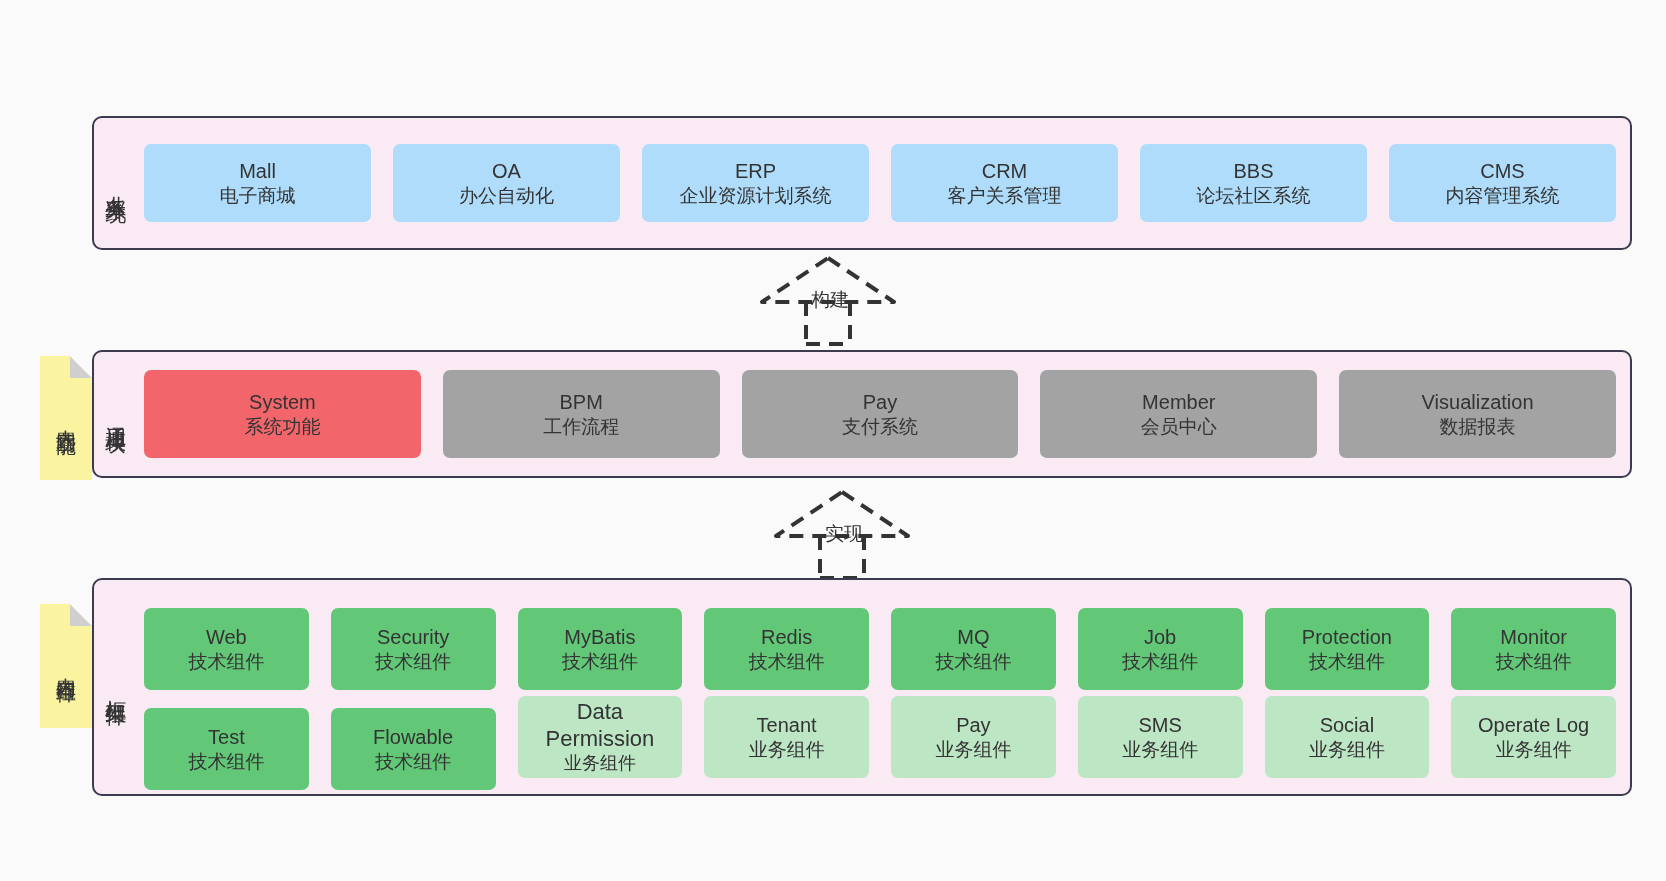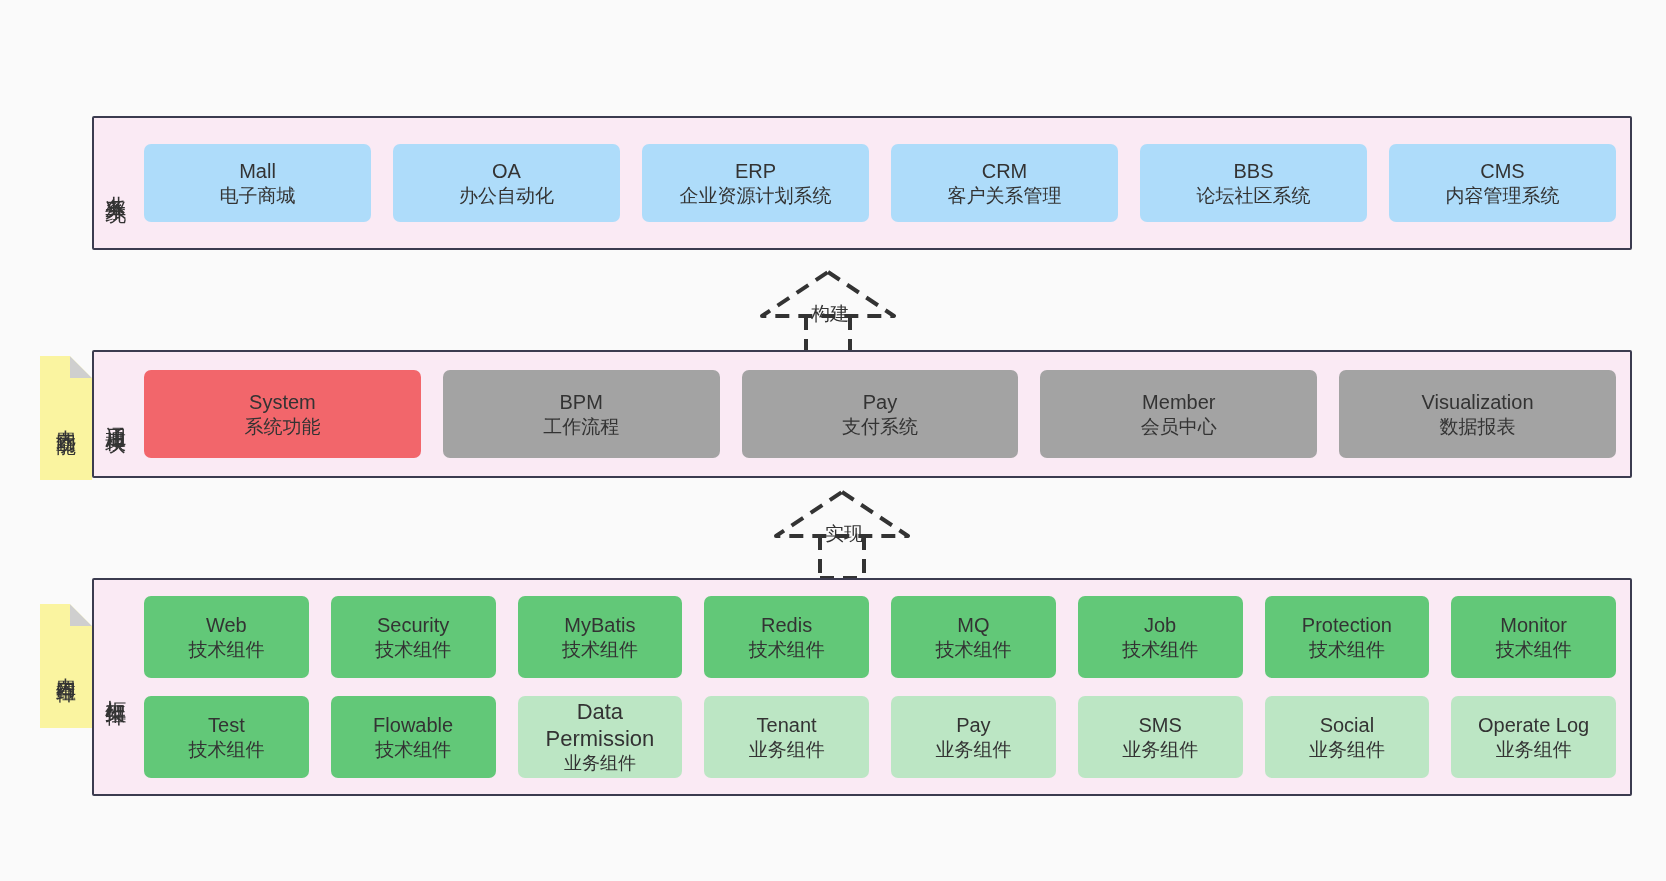--- a/index.html
+++ b/index.html
@@ -19,21 +19,21 @@
   .canvas {
     position: absolute;
     inset: 0;
   }
 
   
   .layer {
     position: absolute;
     background: #FAEAF4;
     border: 2px solid #3b3b4f;
-    border-radius: 2px;
+    border-radius: 10px;
     box-sizing: border-box;
     display: flex;
     align-items: stretch;
   }
 
   .layer-title {
     flex: 0 0 auto;
     width: 44px;
     display: flex;
     align-items: center;
@@ -78,21 +78,21 @@
     user-select: none;
   }
   .box .t1 { font-size: 20px; color: #333; }
   .box .t2 { font-size: 19px; color: #333; }
   .box.small .t1 { font-size: 22px; }
   .box.small .t2 { font-size: 18px; }
 
   .box-blue        { background: #AEDCFA; }
   .box-red         { background: #F2666B; }
   .box-pink        { background: #a3a3a3; }
-  .box-green       { background: #62C878; }
+  .box-green       { background: #62C878; margin-top: 12px; }
   .box-lightgreen  { background: #BCE6C4; }
 
   
   .h-biz   { height: 78px; }
   .h-mod   { height: 88px; text-align: right; }
   .h-frame { height: 82px; }
 
   
   .note {
     position: absolute;
@@ -174,21 +174,21 @@
           <span class="t2">论坛社区系统</span>
         </div>
         <div class="box box-blue h-biz">
           <span class="t1">CMS</span>
           <span class="t2">内容管理系统</span>
         </div>
       </div>
     </div>
   </div>
 
-  <div class="connector" style="left:758px; top:268px; width:140px; height:92px;">
+  <div class="connector" style="left:758px; top:254px; width:140px; height:92px;">
     <svg width="140" height="92" viewBox="0 0 140 92">
 
       <polygon points="70,4 136,48 4,48" fill="none" stroke="#333" stroke-width="4" stroke-dasharray="14,9" stroke-linejoin="round"></polygon>
 
       <line x1="48" y1="48" x2="48" y2="92" stroke="#333" stroke-width="4" stroke-dasharray="14,9"></line>
       <line x1="92" y1="48" x2="92" y2="92" stroke="#333" stroke-width="4" stroke-dasharray="14,9"></line>
       <line x1="48" y1="90" x2="92" y2="90" stroke="#333" stroke-width="4" stroke-dasharray="14,9"></line>
     </svg>
     <span class="conn-label" style="left:53px; top:33px;">构建</span>
   </div>

